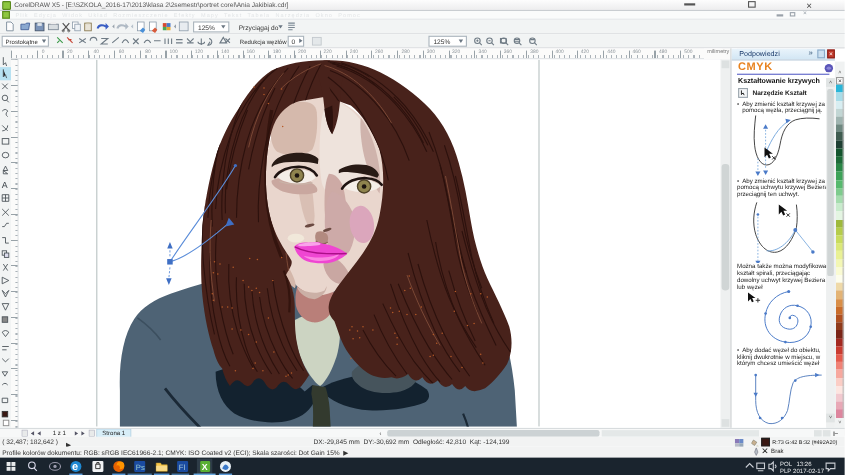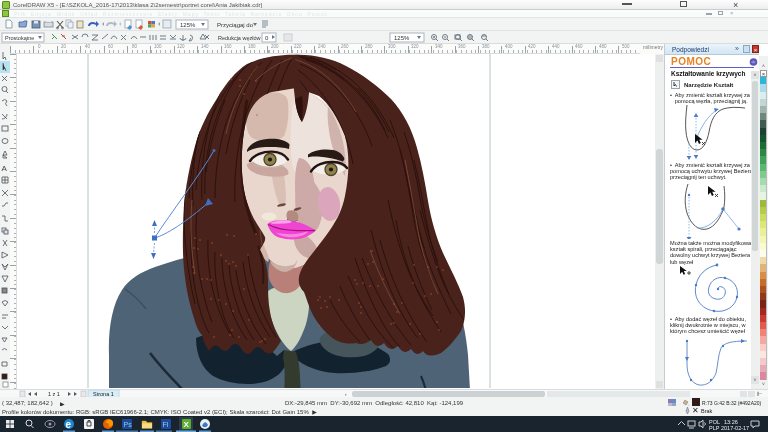--- a/index.html
+++ b/index.html
@@ -418,21 +418,21 @@
 </div>
 
 <div class="abs" id="docker" style="left:664px;top:44px;width:95px;height:345px;background:#ffffff;border-left:1px solid #c8ccce;overflow:hidden;">
 
   <div class="abs" style="left:0;top:0;width:95px;height:11px;background:linear-gradient(#eaf4fb,#d2e6f4);border-bottom:1px solid #b8cada;">
     <span class="abs" style="left:7px;top:2px;font-size:6.5px;color:#1a3a6a;">Podpowiedzi</span>
     <span class="abs" style="left:70px;top:1px;font-size:7px;color:#3a5a7a;">»</span>
     <span class="abs" style="left:78px;top:1px;width:7px;height:8px;background:#cce0f0;border:1px solid #8aaac8;"></span>
     <span class="abs" style="left:87px;top:1px;width:7px;height:8px;background:#c0392b;border:1px solid #8a2018;color:#fff;font-size:6px;line-height:8px;text-align:center;">×</span>
   </div>
-  <div class="abs" style="left:6px;top:12px;font-size:10px;font-weight:bold;color:#e8821e;letter-spacing:0.5px;">POMOC</div>
+  <div class="abs" style="left:6px;top:12px;font-size:10px;font-weight:bold;color:#e8821e;letter-spacing:0.5px;">CMYK</div>
   <svg class="abs" style="left:84px;top:14px;" width="9" height="8" xmlns="http://www.w3.org/2000/svg">
         <circle cx="4.5" cy="4" r="3.8" fill="#5a55b8"></circle>
         <path d="M2,4 q2.5,-3 5,0 q-2.5,3 -5,0" fill="#8a86d8"></path>
       </svg>
   <div class="abs" style="left:5px;top:23px;width:84px;height:1px;background:#5a62c8;"></div>
   <div class="abs" style="left:6px;top:26px;font-size:6.5px;font-weight:bold;color:#111;">Kształtowanie krzywych</div>
   <span class="abs" style="left:87px;top:27px;font-size:6px;color:#3a6ab8;">˄</span>
   <span class="abs" style="left:6px;top:36px;width:9px;height:9px;border:1px solid #9aa4ac;background:#f4f6f8;"></span>
   <svg class="abs" style="left:8px;top:38px" width="6" height="6" xmlns="http://www.w3.org/2000/svg">
         <path d="M1,0 l0,4 l1.5,-1.5 l1,2" stroke="#222" fill="none" stroke-width="0.9"></path>

